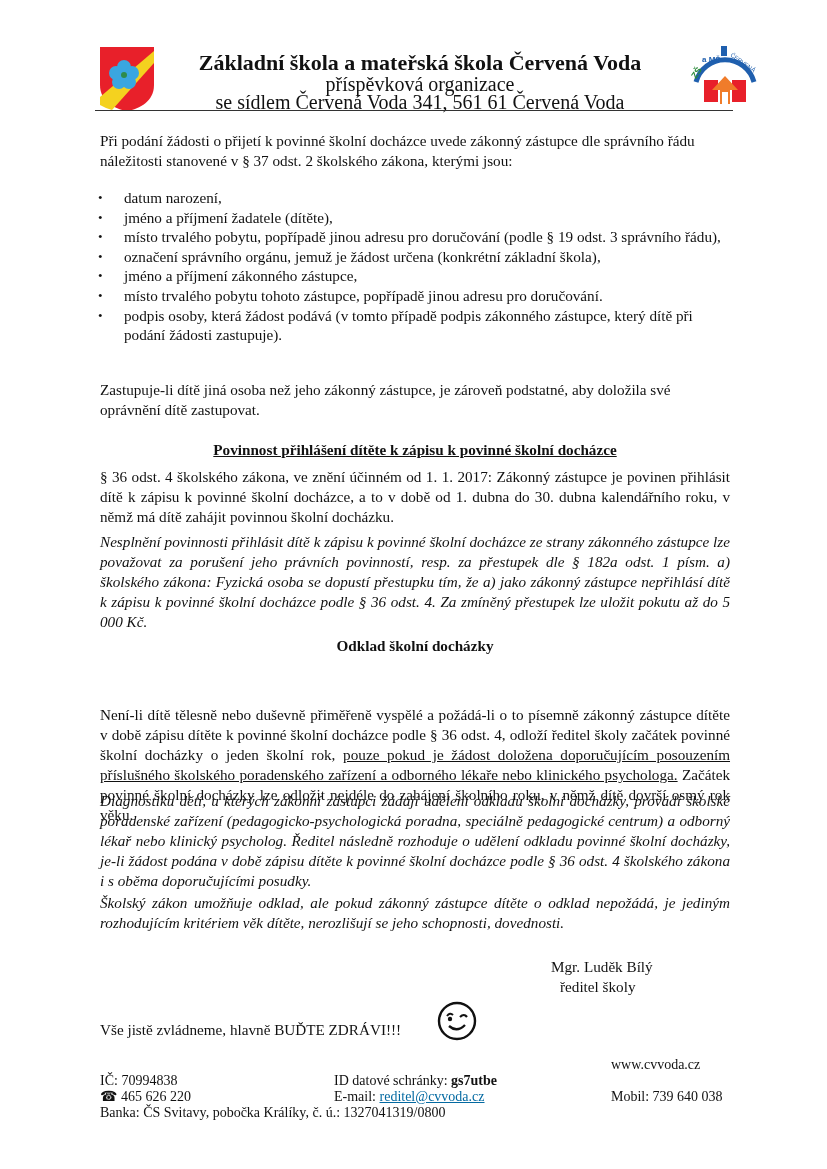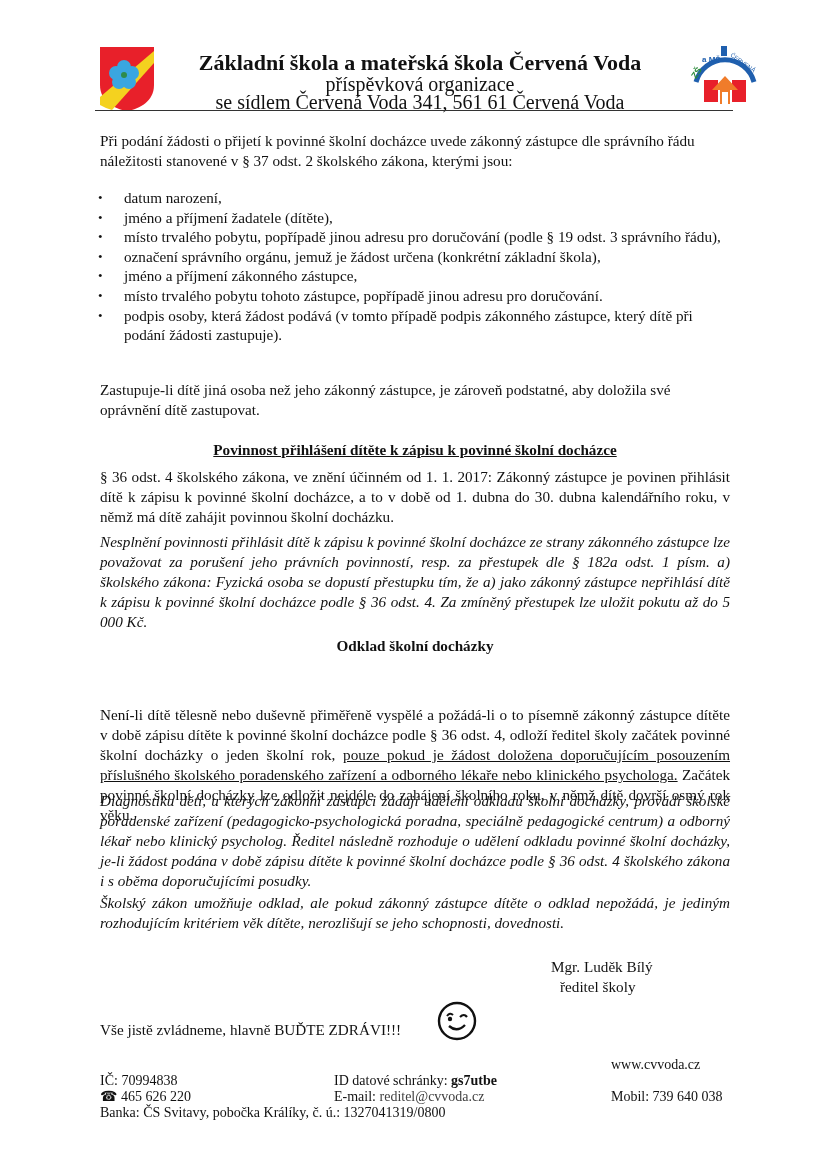--- a/index.html
+++ b/index.html
@@ -12,21 +12,21 @@
   .hrule { position:absolute; left:95px; width:638px; top:110px; height:0; border-top:1.3px solid #333; }
   .para { position:absolute; left:100px; width:630px; line-height:20px; }
   .just { text-align:justify; }
   .ital { font-style:italic; }
   .heading { position:absolute; left:100px; width:630px; text-align:center; font-weight:bold; }
   ul.bullets { position:absolute; left:100px; top:188px; width:630px; margin:0; padding:0; list-style:none; }
   ul.bullets li { position:relative; padding-left:24px; line-height:19.6px; }
   ul.bullets li::before { content:"•"; position:absolute; left:22px; transform:translateX(-24px); font-size:13px; }
   .u { text-decoration:underline; }
   .footer { position:absolute; font-size:14px; line-height:16px; }
-  .footer a { color:#404040; }
+  .footer a { color:#0369a1; text-decoration:underline; }
 </style>
 </head>
 <body>
 
 <div class="abs" style="left:98px;top:45px;width:58px;height:68px;">
   <svg width="58" height="68" viewBox="0 0 58 68">
     <path d="M2 2 H56 V40 C56 56 42 64 29 66 C16 64 2 56 2 40 Z" fill="#e8202a"></path>
     <path d="M56 6 L2 52 L2 60 C6 62 10 64 14 65 L56 18 Z" fill="#f4d21f"></path>
     <g transform="translate(26,30)">
       <circle cx="0" cy="-8" r="7" fill="#3aa6e0"></circle>

